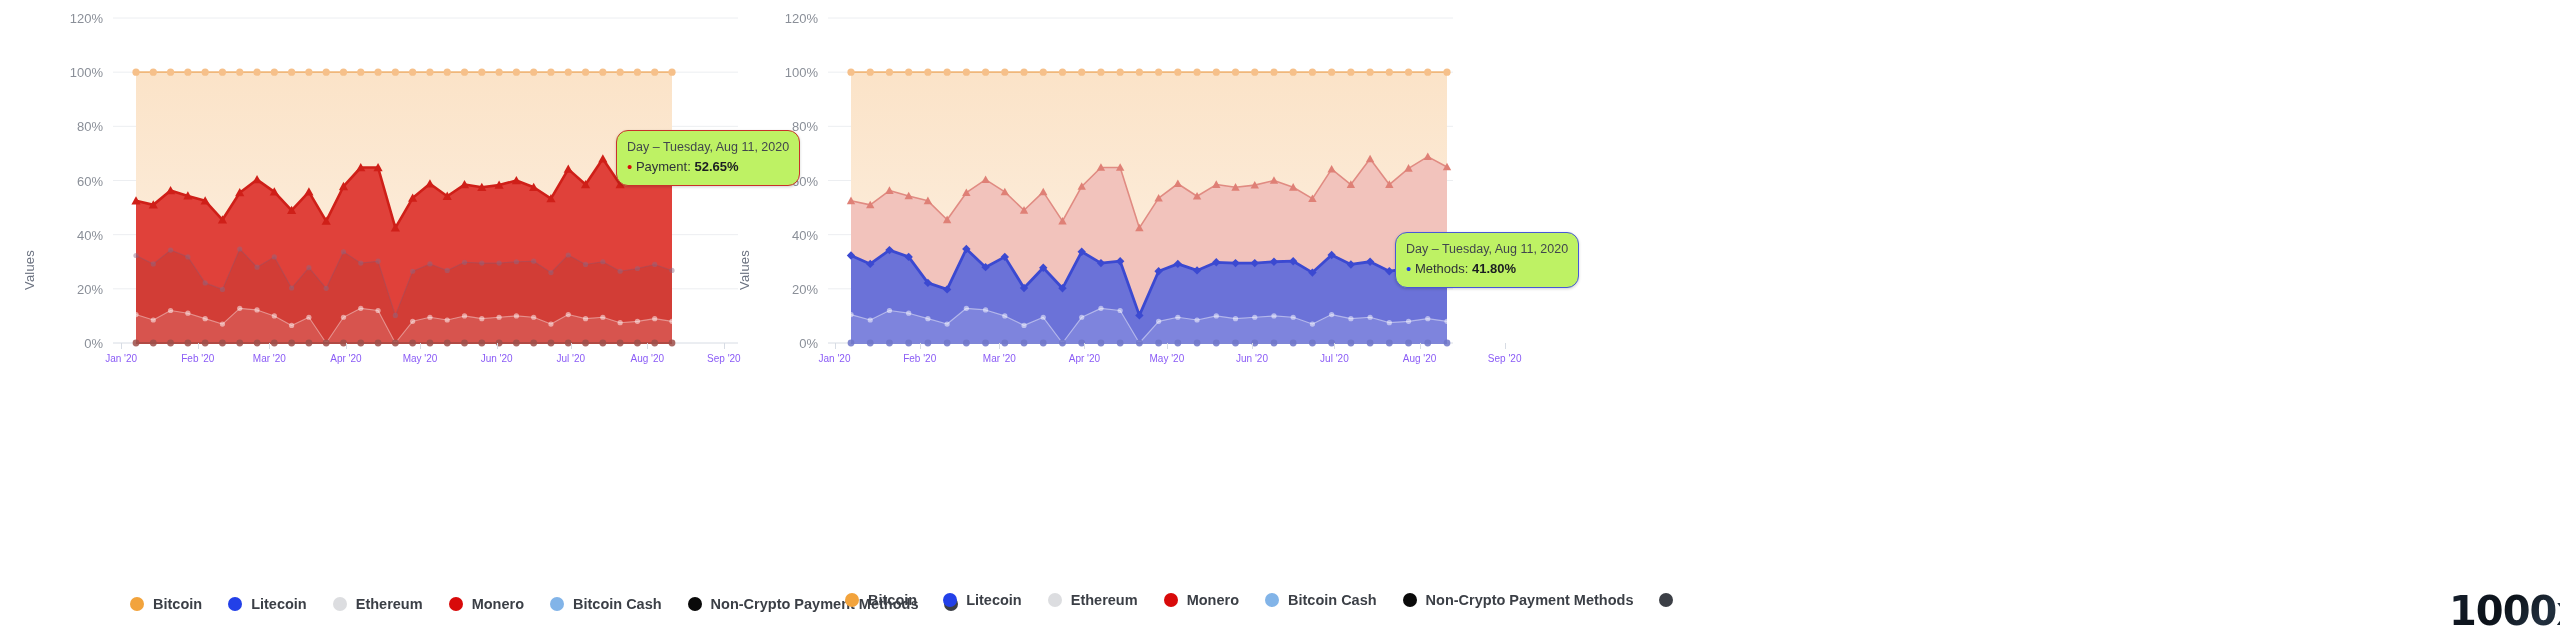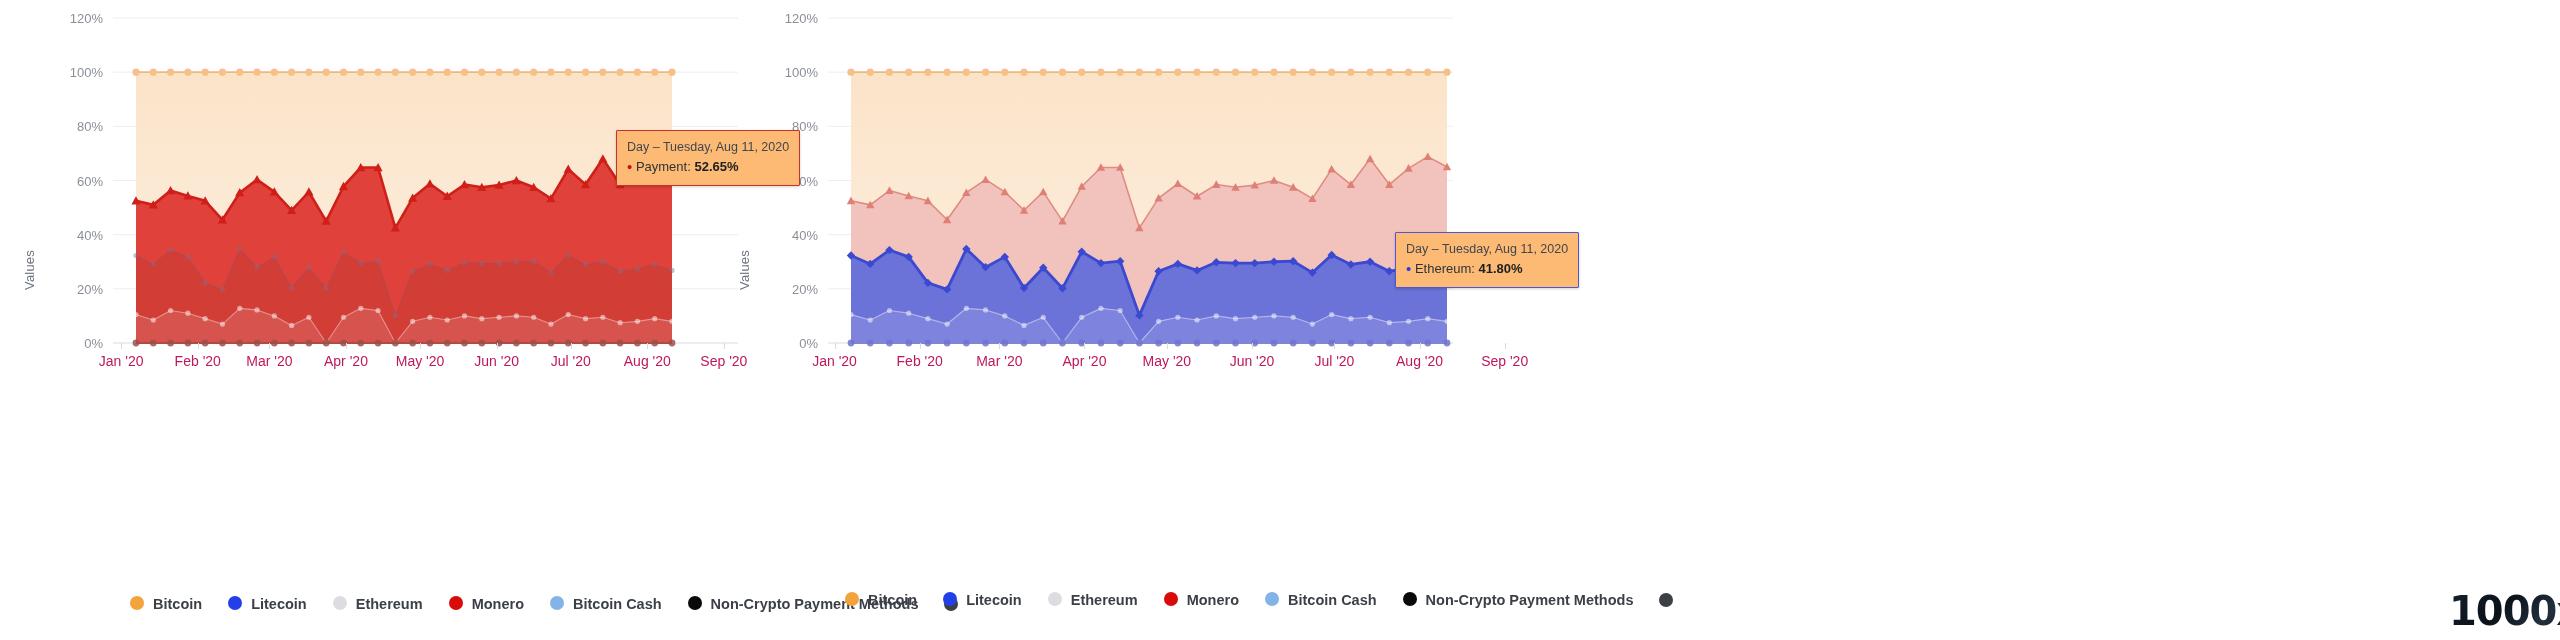--- a/index.html
+++ b/index.html
@@ -32,56 +32,57 @@
     right: 0;
     transform: translateY(-50%);
     font-size: 13px;
     color: #8a8f98;
     text-align: right;
     white-space: nowrap;
   }
   .xtick {
     position: absolute;
     transform: translateX(-50%);
-    font-size: 14px;
-    color: #be185d;
+    font-size: 10px;
+    color: #8b5cf6;
     white-space: nowrap;
   }
 
   
   .legend {
     position: absolute;
     display: flex;
     align-items: center;
     gap: 0;
     font-size: 14.5px;
     font-weight: bold;
     color: #3b3f46;
     white-space: nowrap;
   }
   .legend-item {
     display: inline-flex;
+    align-items: center;
     margin-right: 26px;
     cursor: pointer;
   }
   .legend-dot {
     width: 14px; height: 14px;
     border-radius: 50%;
     margin-right: 9px;
     display: inline-block;
     flex: 0 0 auto;
   }
   .legend-label { display: inline-block; }
 
   
   .tooltip {
     position: absolute;
-    background: #fdba74;
+    background: #bef264;
     border: 1px solid;
-    border-radius: 1px;
+    border-radius: 12px;
     padding: 7px 10px 8px 10px;
     font-size: 12.5px;
     color: #2f3338;
     line-height: 1.45;
     box-shadow: 0 1px 3px rgba(0,0,0,.18);
     white-space: nowrap;
     z-index: 40;
   }
   .tooltip .tt-head { color: #41464d; font-size: 12.5px; }
   .tooltip .tt-row  { margin-top: 2px; font-size: 13px; }
@@ -608,21 +609,21 @@
         <div class="xtick" style="left: 139.535px; top: 353px;">Aug '20</div>
         <div style="position: absolute; left: 139.535px; top: 343px; width: 1px; height: 6px; background: rgb(215, 220, 228);"></div>
         <div class="xtick" style="left: 224.677px; top: 353px;">Sep '20</div>
         <div style="position: absolute; left: 224.677px; top: 343px; width: 1px; height: 6px; background: rgb(215, 220, 228);"></div>
       </div>
 
     <div class="tooltip" id="right-tooltip" style="border-color: rgb(71, 88, 216); left: 115px; top: 232px;">
       <div class="tt-head">Day – Tuesday, Aug 11, 2020</div>
       <div class="tt-row">
         <span class="tt-bullet" id="right-tt-bullet" style="color: rgb(35, 64, 232);">•</span>
-        <span id="right-tt-name">Ethereum: </span>
+        <span id="right-tt-name">Methods: </span>
         <span class="tt-val">41.80%</span>
       </div>
     </div>
 
     <div class="legend" id="right-legend" style="left: -435px; top: 592px;">
         <span class="legend-item">
           <span class="legend-dot" style="background: rgb(242, 163, 60);"></span>
           <span class="legend-label">Bitcoin</span>
         </span>
         <span class="legend-item">

